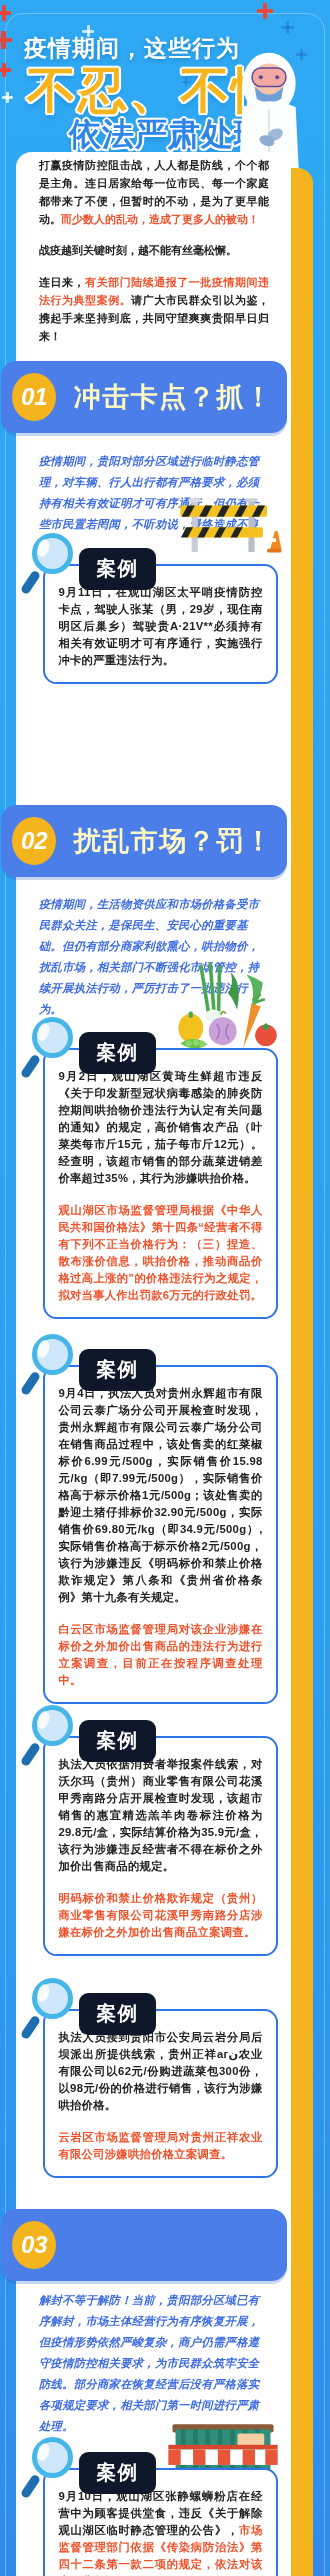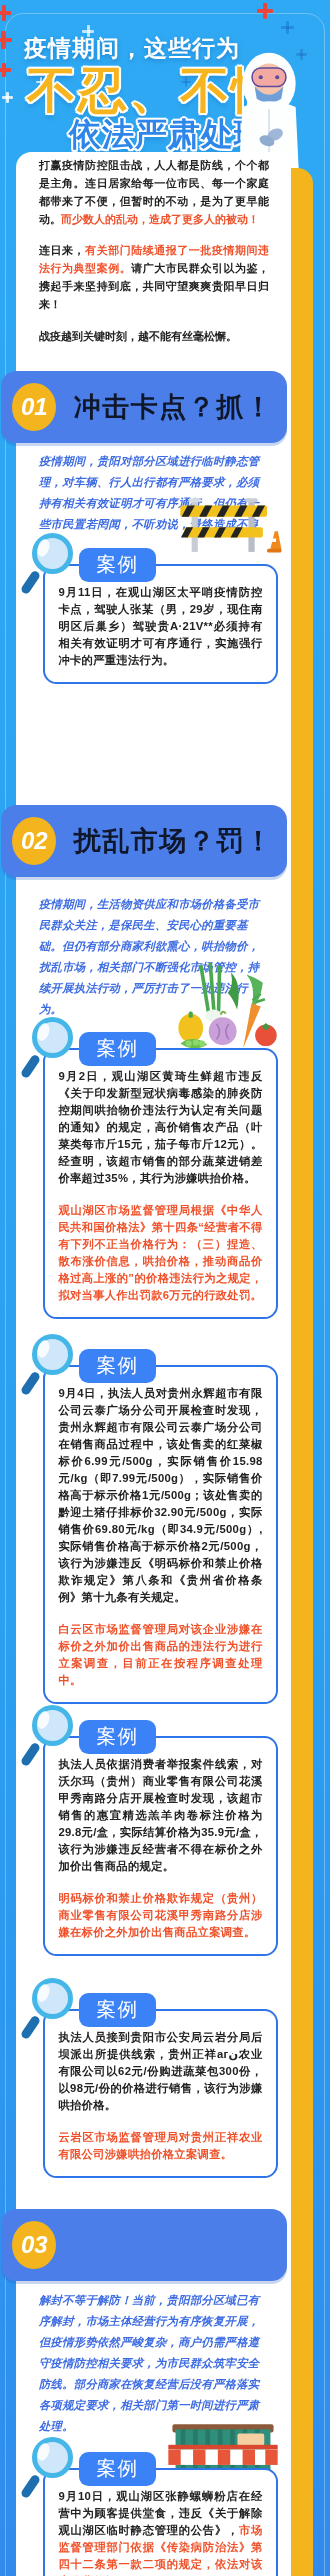--- a/index.html
+++ b/index.html
@@ -31,29 +31,29 @@
   
   .intro{position:absolute;left:23px;top:4px;width:230px;font-size:11px;line-height:18px;
      color:#222;font-weight:700;text-align:justify;}
   .intro p{margin:0 0 13.4px 0;}
   .red-b{color:#f0512a;font-weight:900;}
   
   .banner{position:absolute;left:-15px;width:286px;height:72px;background:#4c7ee9;border-radius:15.5px;
      z-index:3;display:flex;align-items:center;box-shadow:0 3.1px 0 rgba(38,90,190,.25);}
   .numc{width:44px;height:48px;background:#f3b41d;border-radius:50%;margin-left:11.3px;flex:none;
      display:flex;align-items:center;justify-content:center;font-size:24px;font-style:italic;font-weight:900;color:#fff;}
-  .btitle{margin-left:17.5px;font-size:27px;font-weight:900;color:#0f172a;letter-spacing:1.5px;white-space:nowrap;}
+  .btitle{margin-left:17.5px;font-size:27px;font-weight:900;color:#fef9c3;letter-spacing:1.5px;white-space:nowrap;}
   
   .sintro{position:absolute;left:23px;width:230px;font-size:11.3px;line-height:21px;font-weight:900;
      font-style:italic;color:#3e6ce2;letter-spacing:0.3px;margin:0;}
   
   .case{position:absolute;left:27px;width:235px;background:#fff;border:2.6px solid #2f74e8;border-radius:13.4px;
      padding:17.5px 13.4px 13.4px;box-sizing:border-box;z-index:3;}
-  .case-tag{position:absolute;top:-18.5px;left:34px;width:77px;height:34px;background:#3b82f6;border-radius:9.3px;
-     display:flex;align-items:center;justify-content:center;font-size:19.6px;font-weight:400;color:#fff;letter-spacing:1.5px;}
+  .case-tag{position:absolute;top:-18.5px;left:34px;width:77px;height:42px;background:#0f172a;border-radius:9.3px;
+     display:flex;align-items:center;justify-content:center;font-size:19.6px;font-weight:700;color:#fff;letter-spacing:1.5px;}
   .mag{position:absolute;top:-33px;left:-19.6px;width:52px;height:62px;z-index:4;}
   .mag .ring{position:absolute;left:6.2px;top:0;width:31px;height:31px;border-radius:50%;
      border:5.7px solid #45b6e8;background:#cfe7fa;}
   .mag .glint{position:absolute;left:12.4px;top:6.2px;width:11.3px;height:17.5px;border-radius:50%;background:rgba(255,255,255,.85);transform:rotate(18deg);}
   .mag .handle{position:absolute;left:1px;top:37px;width:9.3px;height:25px;border-radius:4.6px;background:#1f6fb0;transform:rotate(34deg);}
   .ct{margin:0;font-size:11.3px;line-height:17px;color:#222;letter-spacing:0.3px;text-align:justify;font-weight:700;}
   .ct + .ct{margin-top:15.5px;}
   .redtxt{color:#f0512a;}
   
   .illus{position:absolute;z-index:2;}
@@ -121,25 +121,25 @@
     <ellipse cx="92" cy="172" rx="16" ry="11" fill="#9fb7d8" transform="rotate(-25 92 172)"></ellipse>
     <ellipse cx="76" cy="184" rx="15" ry="10" fill="#8fabd0" transform="rotate(20 76 184)"></ellipse>
   </svg>
 
   <div class="ycard"></div>
 
   <div class="wcard">
 
     <div class="intro">
       <p><span>打赢疫情防控阻击战，人人都是防线，个个都是主角。连日居家给每一位市民、每一个家庭都带来了不便，但暂时的不动，是为了更早能动。</span><span class="red-b">而少数人的乱动，造成了更多人的被动！</span></p>
+      <p><span>战疫越到关键时刻，越不能有丝毫松懈。</span></p>
       <p><span>连日来，</span><span class="red-b">有关部门陆续通报了一批疫情期间违法行为典型案例。</span><span>请广大市民群众引以为鉴，携起手来坚持到底，共同守望爽爽贵阳早日归来！</span></p>
-      <p><span>战疫越到关键时刻，越不能有丝毫松懈。</span></p>
-    </div>
-
-    <div class="banner" style="top:219px;align-items:center;">
+    </div>
+
+    <div class="banner" style="top:209px;align-items:center;">
       <div class="numc">
           <span>01</span>
         </div>
       <div class="btitle">冲击卡点？抓！</div>
     </div>
 
     <p class="sintro" style="top:299px;">疫情期间，贵阳对部分区域进行临时静态管理，对车辆、行人出行都有严格要求，必须持有相关有效证明才可有序通行，但仍有一些市民置若罔闻，不听劝说，最终造成不良后果。</p>
 
     <svg class="illus" style="left:155px;top:340px;" width="111" height="62" viewBox="0 0 215 120">
       <rect x="40" y="18" width="12" height="98" fill="#c8ccd4"></rect>

